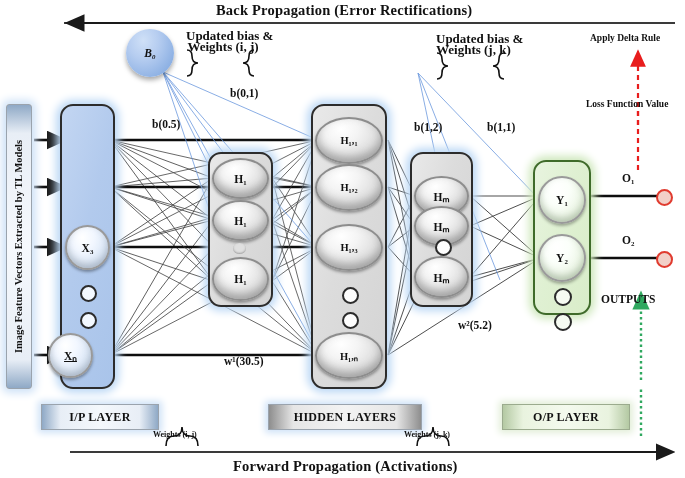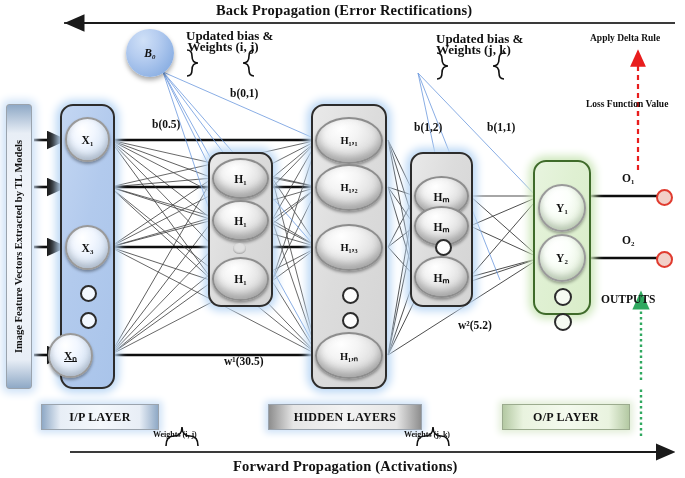--- a/index.html
+++ b/index.html
@@ -214,23 +214,20 @@
 
   <div class="abs ttl" style="left:216px;top:2px;">Back Propagation (Error Rectifications)</div>
   <div class="abs ttl" style="left:233px;top:458px;">Forward Propagation (Activations)</div>
 
   <div class="abs plate plate-vert" style="left:6px;top:104px;width:26px;height:285px;border-radius:3px;">
     <div class="vtxt">Image Feature Vectors Extracted by TL Models</div>
   </div>
 
   <div class="abs capsule cap-blue" style="left:60px;top:104px;width:55px;height:285px;"></div>
 
-  <div class="node n-blue" style="left:65px;top:117px;width:45px;height:45px;">
-    <span class="md">X₁</span>
-  </div>
   <div class="node n-blue" style="left:65px;top:225px;width:45px;height:45px;">
     <span class="md">X₃</span>
   </div>
   <div class="dotn blue" style="left:80px;top:285px;width:13px;height:13px;"></div>
   <div class="dotn blue" style="left:80px;top:312px;width:13px;height:13px;"></div>
   <div class="node n-blue" style="left:48px;top:333px;width:45px;height:45px;text-decoration:underline;">
     <span class="md">Xₙ</span>
   </div>
 
   <div class="abs capsule cap-grey" style="left:208px;top:152px;width:65px;height:155px;"></div>
@@ -271,21 +268,21 @@
   <div class="node n-grey" style="left:414px;top:206px;width:55px;height:40px;border-radius:50%;">
     <span class="md">Hₘ</span>
   </div>
   <div class="dotn" style="left:435px;top:239px;width:13px;height:13px;"></div>
   <div class="node n-grey" style="left:414px;top:256px;width:55px;height:42px;border-radius:50%;">
     <span class="md">Hₘ</span>
   </div>
 
   <div class="abs capsule cap-green" style="left:533px;top:160px;width:58px;height:155px;"></div>
 
-  <div class="node n-green" style="left:538px;top:184px;width:48px;height:48px;">
+  <div class="node n-green" style="left:538px;top:176px;width:48px;height:48px;">
     <span class="md">Y₁</span>
   </div>
   <div class="node n-green" style="left:538px;top:234px;width:48px;height:48px;text-align:center;">
     <span class="md">Y₂</span>
   </div>
   <div class="dotn grn" style="left:554px;top:288px;width:14px;height:14px;"></div>
   <div class="dotn grn" style="left:554px;top:313px;width:14px;height:14px;"></div>
 
   <div class="abs" style="left:656px;top:189px;width:13px;height:13px;border-radius:50%;
               background:#f2d0c8;border:2px solid #e03b2f;"></div>

